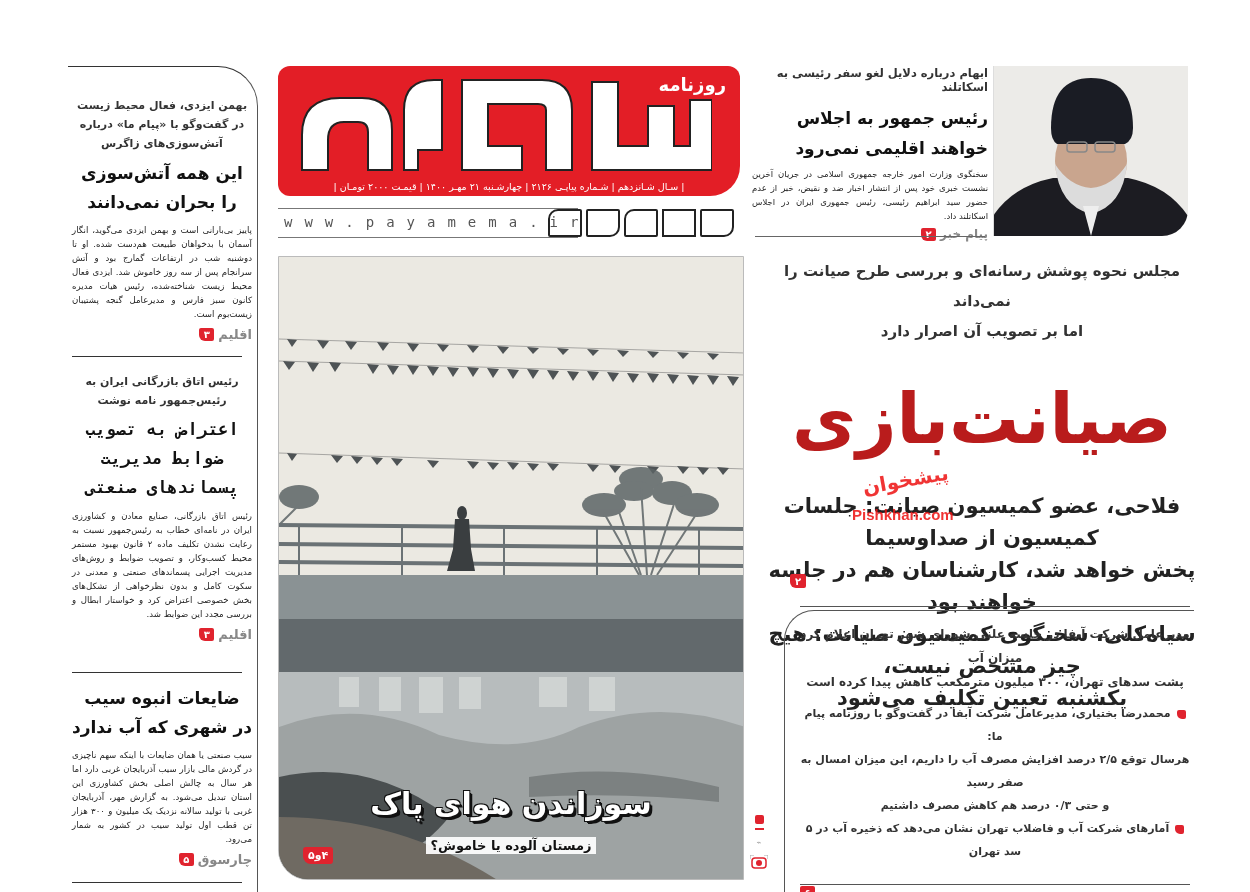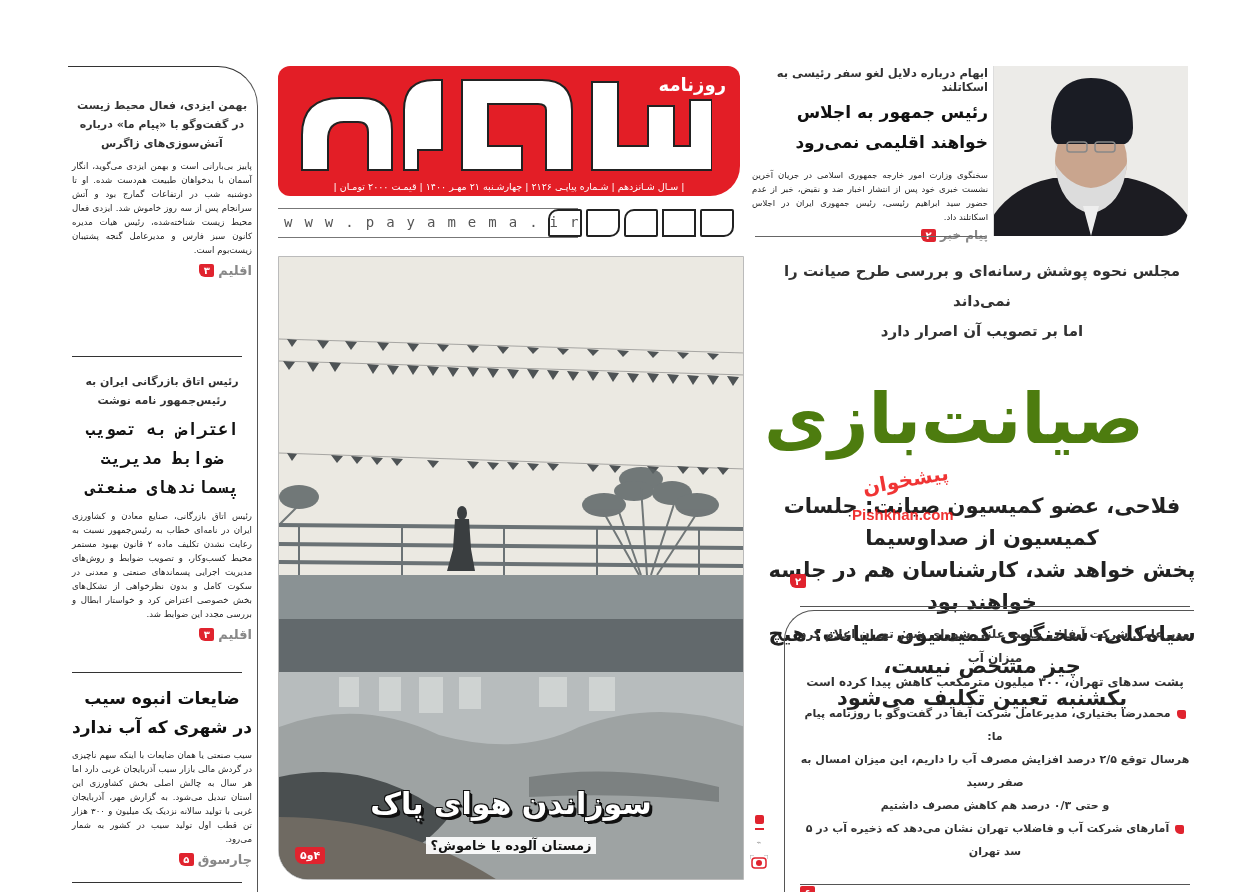--- a/index.html
+++ b/index.html
@@ -24,52 +24,53 @@
   .url-row { left: 278px; top: 208px; width: 462px; height: 30px; }
   .url-text { position: absolute; left: 6px; top: 6px; font-size: 14px; letter-spacing: 12px; color: #555; direction: ltr; font-family: "DejaVu Sans Mono", monospace; }
   .url-line-top { position: absolute; left: 0; width: 300px; top: 0; border-top: 1px solid #777; }
   .url-line-bot { position: absolute; left: 0; width: 300px; top: 29px; border-top: 1px solid #777; }
   .boxes { position: absolute; right: 6px; top: 1px; display: flex; gap: 4px; direction: ltr; }
   .box { width: 34px; height: 28px; border: 2px solid #222; }
 
   
   .teaser { left: 752px; top: 66px; width: 236px; height: 170px; }
   .t-kicker { font-size: 11.5px; color: #333; font-weight: bold; text-align: right; }
-  .t-title { font-size: 17px; font-weight: bold; line-height: 30px; text-align: right; color: #111; margin-top: 3px; }
-  .t-body { font-size: 8.5px; line-height: 14px; text-align: justify; color: #222; margin-top: 11px; }
+  .t-title { font-size: 17px; font-weight: bold; line-height: 30px; text-align: right; color: #111; margin-top: 9px; }
+  .t-body { font-size: 8.5px; line-height: 14px; text-align: justify; color: #222; margin-top: 4px; }
   .portrait { left: 993px; top: 66px; width: 195px; height: 170px; border-radius: 0 0 26px 0; overflow: hidden; background: #ececea; border-left: 1px solid #ddd; }
 
   
   .photo { left: 278px; top: 256px; width: 466px; height: 624px; border: 1px solid #bbb; border-radius: 0 0 0 30px; overflow: hidden; background: #eceae4; }
   .photo-caption-box { background: rgba(255,255,255,0.92); padding: 1px 4px; font-weight: bold; font-size: 13px; color: #111; display: inline-block; }
   .photo-title { font-size: 30px; font-weight: bold; color: #fff; text-shadow: 2px 2px 0 #111, -1px -1px 0 #111, 1px -1px 0 #111, -1px 1px 0 #111, 3px 3px 0 #111; }
   .page-badge { background: #e0232e; color: #fff; font-size: 11px; font-weight: bold; padding: 2px 5px; border-radius: 3px 3px 3px 8px; }
 
   
   .main-kicker { font-size: 15px; font-weight: bold; color: #333; line-height: 30px; text-align: center; }
-  .main-title { font-size: 70px; font-weight: 900; color: #4d7c0f; text-align: left; letter-spacing: -2px; }
+  .main-title { font-size: 70px; font-weight: 900; color: #b91c1c; text-align: center; letter-spacing: -2px; }
   .main-sub { font-size: 21px; font-weight: bold; color: #222; line-height: 32px; text-align: center; }
   .watermark { color: #e11; font-size: 15px; font-weight: bold; opacity: 0.85; }
 
   
   .dams-frame { left: 784px; top: 610px; width: 410px; height: 282px; border-top: 1.5px solid #555; border-left: 1.5px solid #555; border-top-left-radius: 30px; }
   .dams-kicker { font-size: 12px; font-weight: bold; color: #333; line-height: 24px; text-align: center; }
   .dams-title { font-size: 28px; font-weight: bold; color: #111; text-align: center; }
   .dams-body { font-size: 11px; font-weight: bold; color: #333; line-height: 23px; text-align: center; }
   .bullet { display: inline-block; width: 9px; height: 9px; background: #e0232e; border-radius: 2px 2px 2px 5px; margin-left: 6px; vertical-align: middle; }
 
   .side-icons { left: 748px; top: 815px; width: 22px; height: 77px; display: flex; flex-direction: column; align-items: center; gap: 8px; }
 </style>
 </head>
 <body>
 
 <div class="abs left-frame"></div>
 
 <div class="abs" style="left:72px; top:96px; width:180px;">
   <div class="l-kicker">بهمن ایزدی، فعال محیط زیست در گفت‌وگو با «پیام ما» درباره آتش‌سوزی‌های زاگرس</div>
+  <div class="l-title" style="margin-top:6px;">این همه آتش‌سوزی را بحران نمی‌دانند</div>
   <div class="l-body" style="margin-top:6px;">پاییز بی‌بارانی است و بهمن ایزدی می‌گوید، انگار آسمان با بدخواهان طبیعت هم‌دست شده. او تا دوشنبه شب در ارتفاعات گمارج بود و آتش سرانجام پس از سه روز خاموش شد. ایزدی فعال محیط زیست شناخته‌شده، رئیس هیات مدیره کانون سبز فارس و مدیرعامل گنجه پشتیبان زیست‌بوم است.</div>
   <div class="section-tag" style="margin-top:6px; justify-content:flex-end; direction:ltr;">
     <span class="tag-num">۳</span>
     <span class="tag-label">اقلیم</span>
   </div>
 </div>
 <div class="abs hr" style="left:72px; top:356px; width:170px;"></div>
 
 <div class="abs" style="left:72px; top:372px; width:180px;">
   <div class="l-kicker">رئیس اتاق بازرگانی ایران به رئیس‌جمهور نامه نوشت</div>
@@ -254,21 +255,21 @@
     <path d="M0 470 Q80 440 160 478 Q240 500 300 470 Q380 440 466 470 L466 624 L0 624 Z" fill="#9ea3a3"></path>
     <path d="M0 520 Q90 500 170 560 Q120 624 0 624 Z" fill="#4a4f50"></path>
     <path d="M0 560 Q120 560 220 624 L0 624 Z" fill="#6f6a62"></path>
     <path d="M250 520 Q340 505 440 530 L440 545 Q350 535 250 540 Z" fill="#7c8181"></path>
   </svg>
 
   <div class="photo-title" style="position:absolute; left:0; right:0; top:529px; text-align:center;">سوزاندن هوای پاک</div>
   <div style="position:absolute; left:0; right:0; top:578px; text-align:center;">
     <span class="photo-caption-box">زمستان آلوده یا خاموش؟</span>
   </div>
-  <div class="page-badge" style="position:absolute; left:16px; top:590px;">۴و۵</div>
+  <div class="page-badge" style="position:absolute; left:24px; top:590px;">۴و۵</div>
 </div>
 
 <div class="abs side-icons">
   <div style="width:9px; height:9px; background:#e0232e; border-radius:2px;"></div>
   <div style="width:9px; height:2px; background:#e0232e; margin-top:-4px;"></div>
   <div style="font-size:8px; color:#999;">⌁</div>
   <svg width="18" height="14" viewBox="0 0 18 14">
     <rect x="2" y="3" width="14" height="10" rx="3" fill="none" stroke="#e0232e" stroke-width="1.5"></rect>
     <circle cx="9" cy="8" r="3" fill="#e0232e"></circle>
     <path d="M0 4 L0 0 L4 0 M14 0 L18 0 L18 4" stroke="#aaa" stroke-width="1" fill="none"></path>

